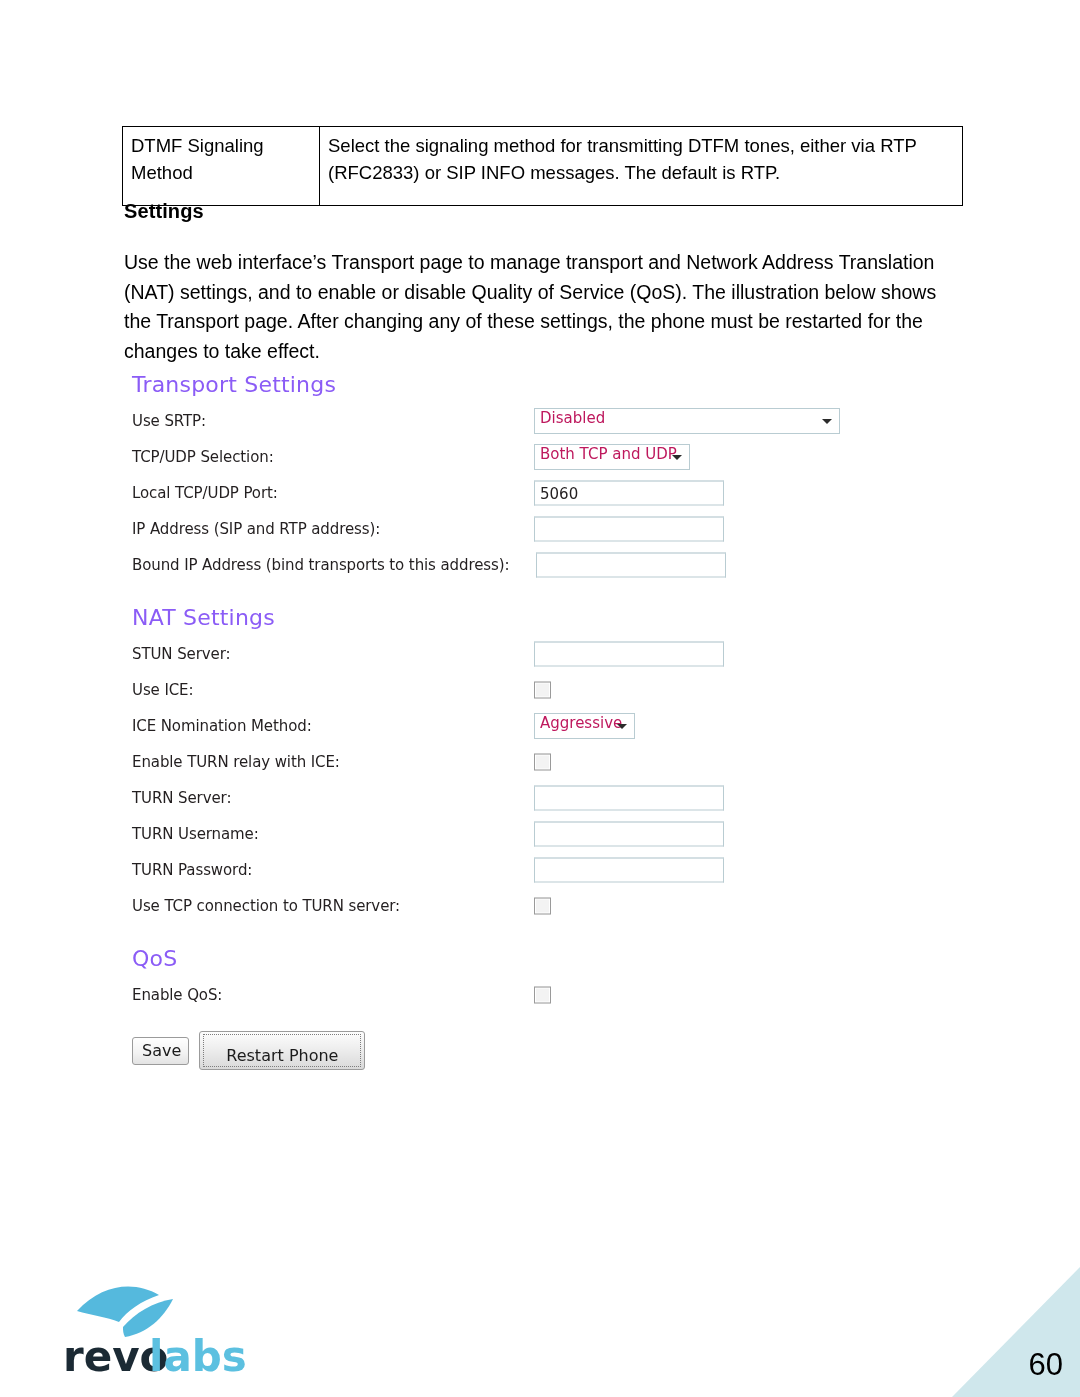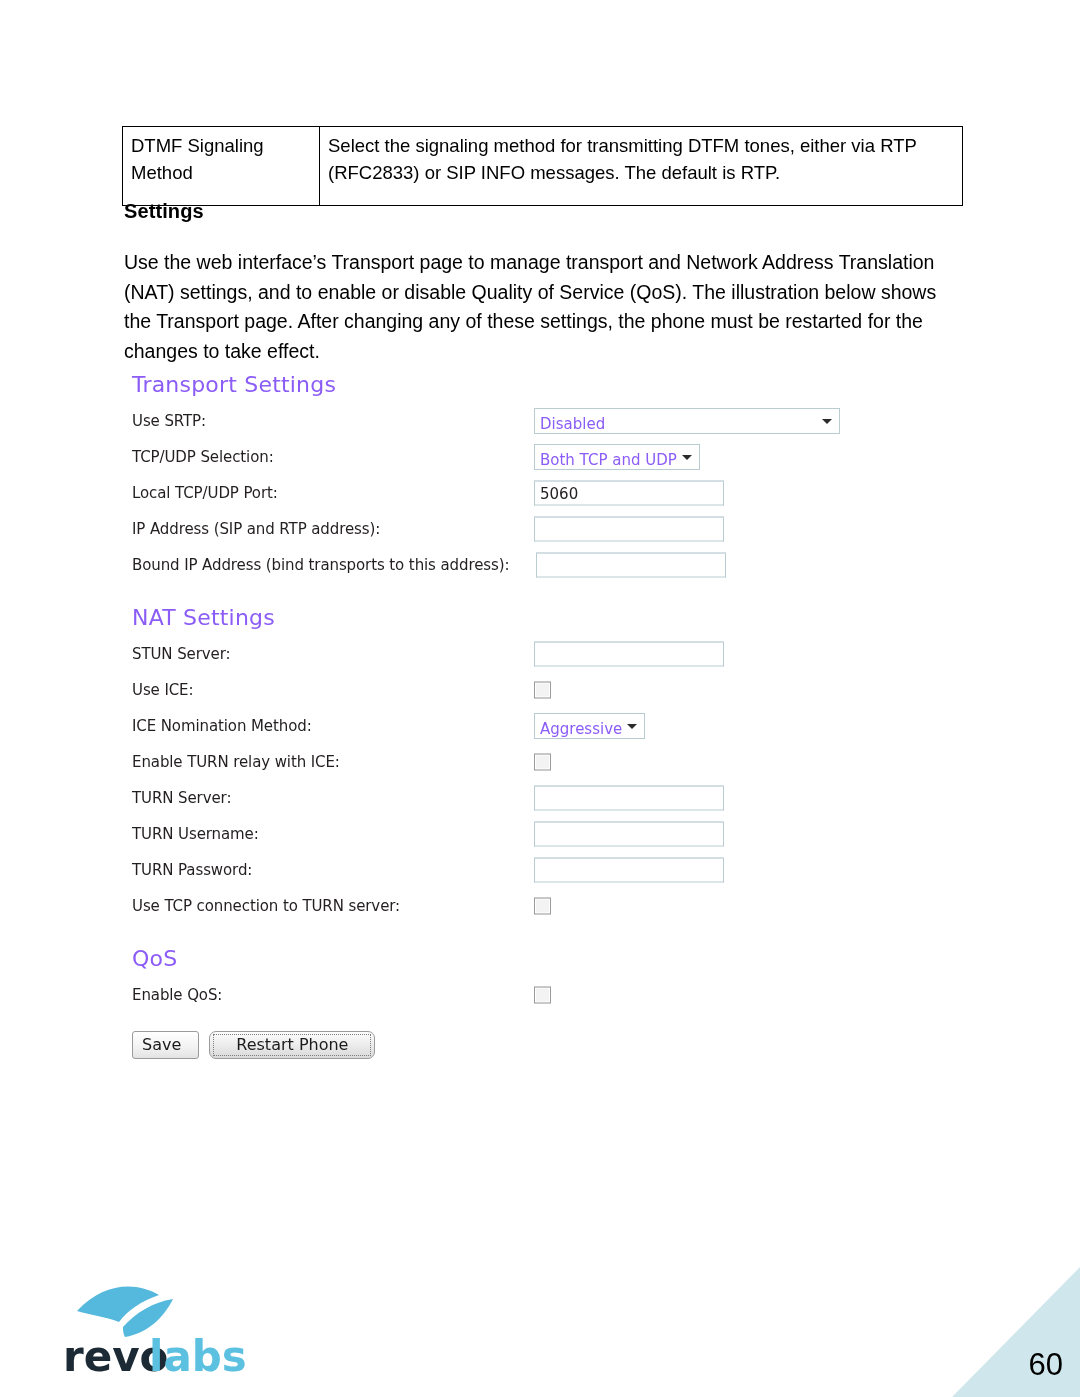--- a/index.html
+++ b/index.html
@@ -110,28 +110,28 @@
   .txt.w190 { width: 190px; }
   .txt.w196 { width: 196px; }
 
   
   .sel {
     box-sizing: border-box;
     height: 26px;
     border: 1px solid #b9ccd2;
     background: #ffffff;
     display: flex;
-    align-items: flex-end;
+    align-items: flex-start;
     font-size: 15px;
-    color: #8b5cf6;
+    color: #be185d;
     padding: 0 5px;
     position: relative;
   }
   .sel.w306 { width: 306px; }
-  .sel.auto { padding-right: 22px; }
+  .sel.auto { padding-right: 12px; }
   .sel .caret {
     position: absolute;
     right: 7px;
     top: 50%;
     margin-top: -2px;
     width: 0; height: 0;
     border-left: 5px solid transparent;
     border-right: 5px solid transparent;
     border-top: 5px solid #2b2b2b;
   }
@@ -155,28 +155,27 @@
     margin-top: 18px;
   }
   .btn {
     box-sizing: border-box;
     font-family: "DejaVu Sans", sans-serif;
     font-size: 16px;
     color: #1b1b1b;
     border: 1px solid #9b9b9b;
     background: linear-gradient(#ffffff, #f2f2f2 60%, #e3e3e3);
     border-radius: 3px;
-    padding: 3px 17px 4px 9px;
+    padding: 3px 7px 4px 9px;
     cursor: default;
   }
   .btn.restart {
     background: linear-gradient(#fdfdfd, #eeeeee 45%, #d9d9d9);
-    padding: 3px 26px 4px 26px;
+    padding: 14px 26px 4px 26px;
     position: relative;
-    border-radius: 7px;
   }
   .btn.restart .focus-ring {
     position: absolute;
     left: 3px; right: 3px; top: 2px; bottom: 2px;
     border: 1px dotted #7d7d7d;
     pointer-events: none;
   }
 
   
   .logo {

